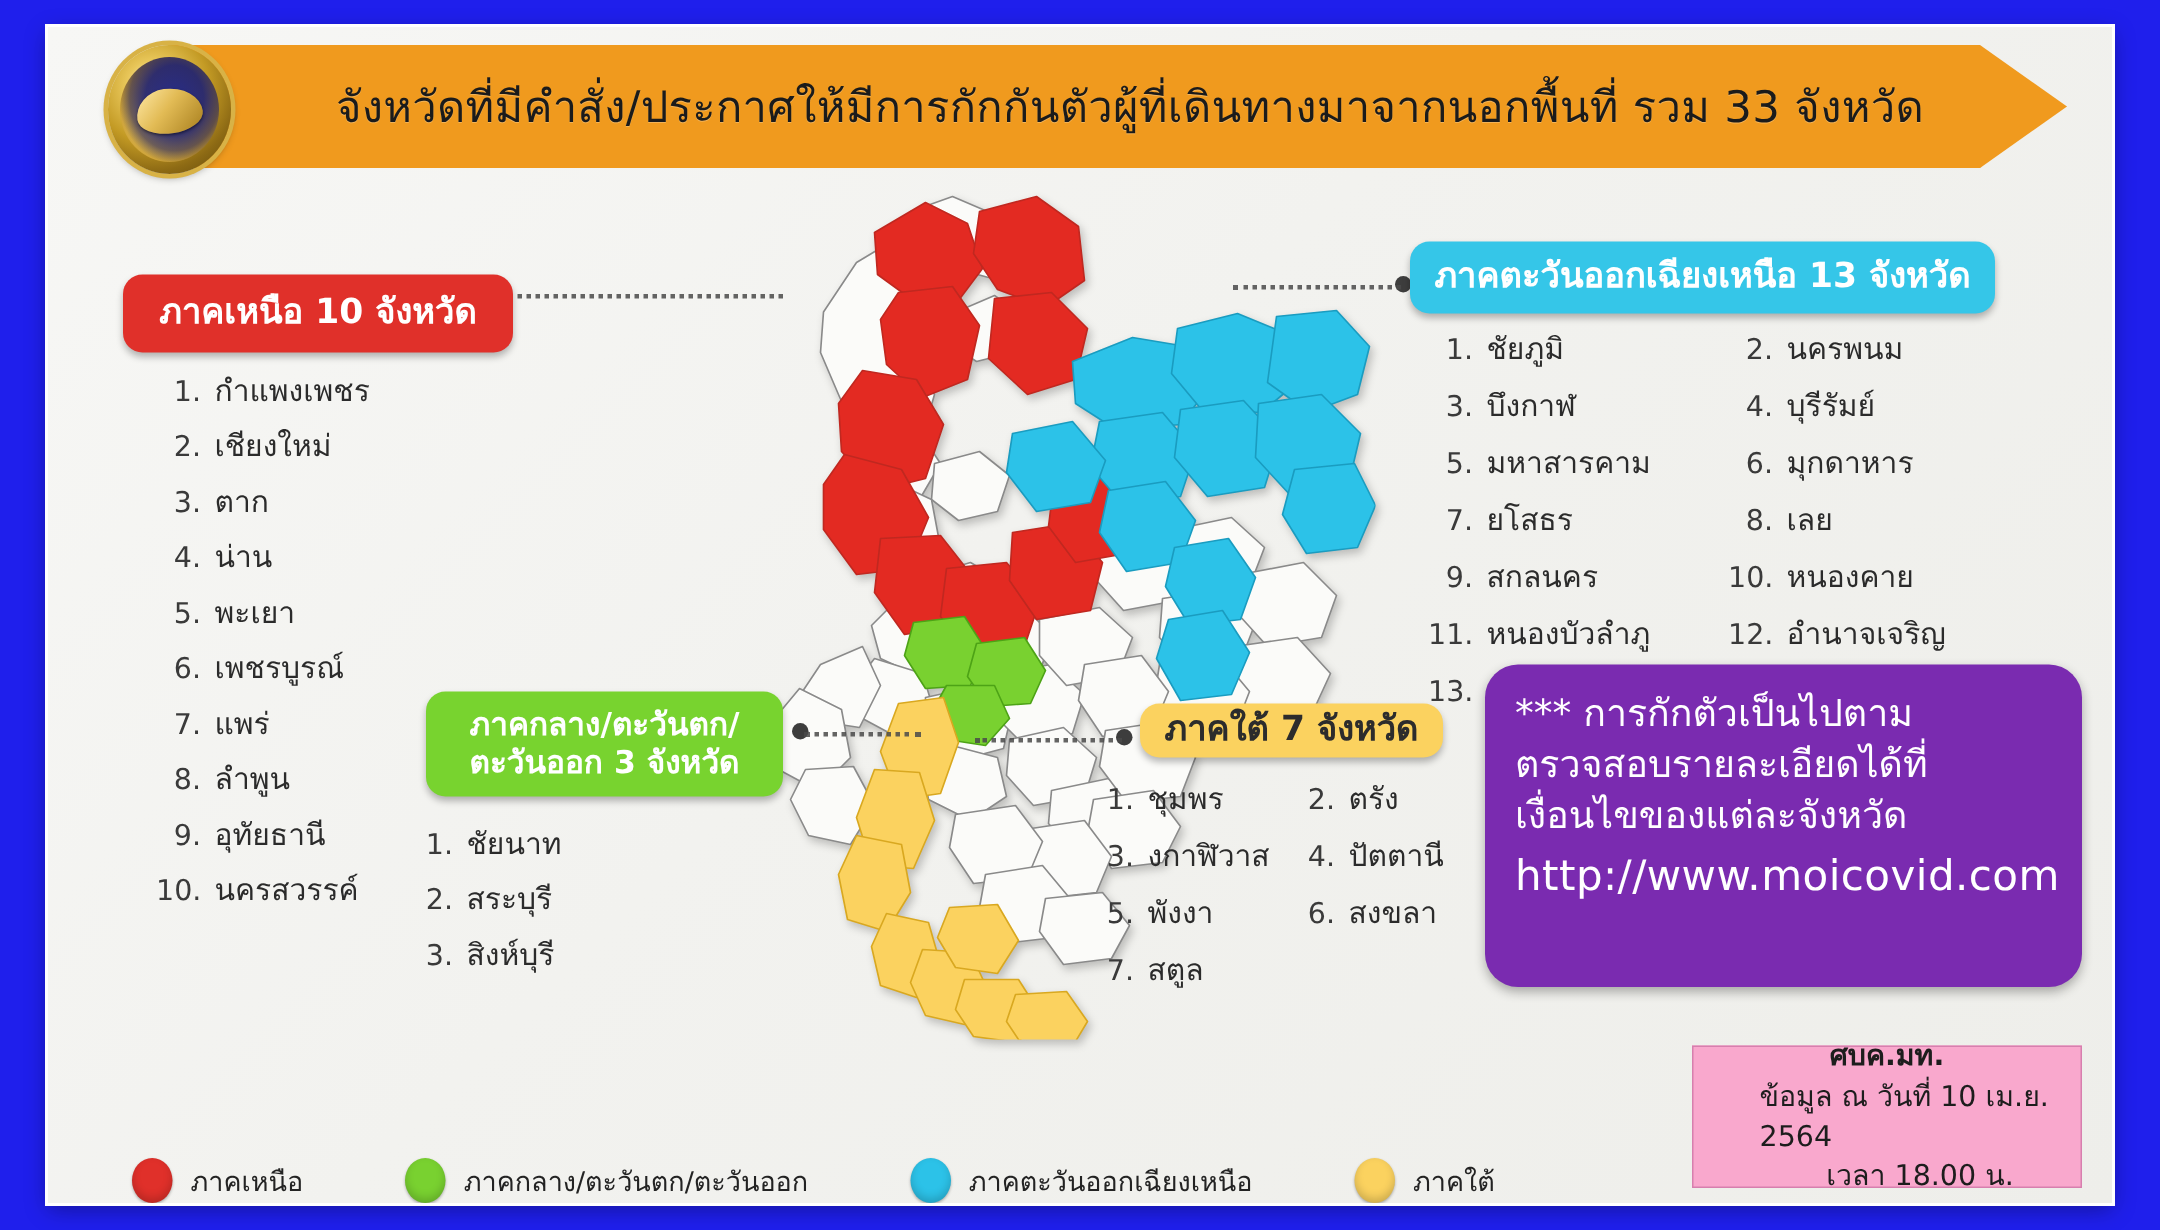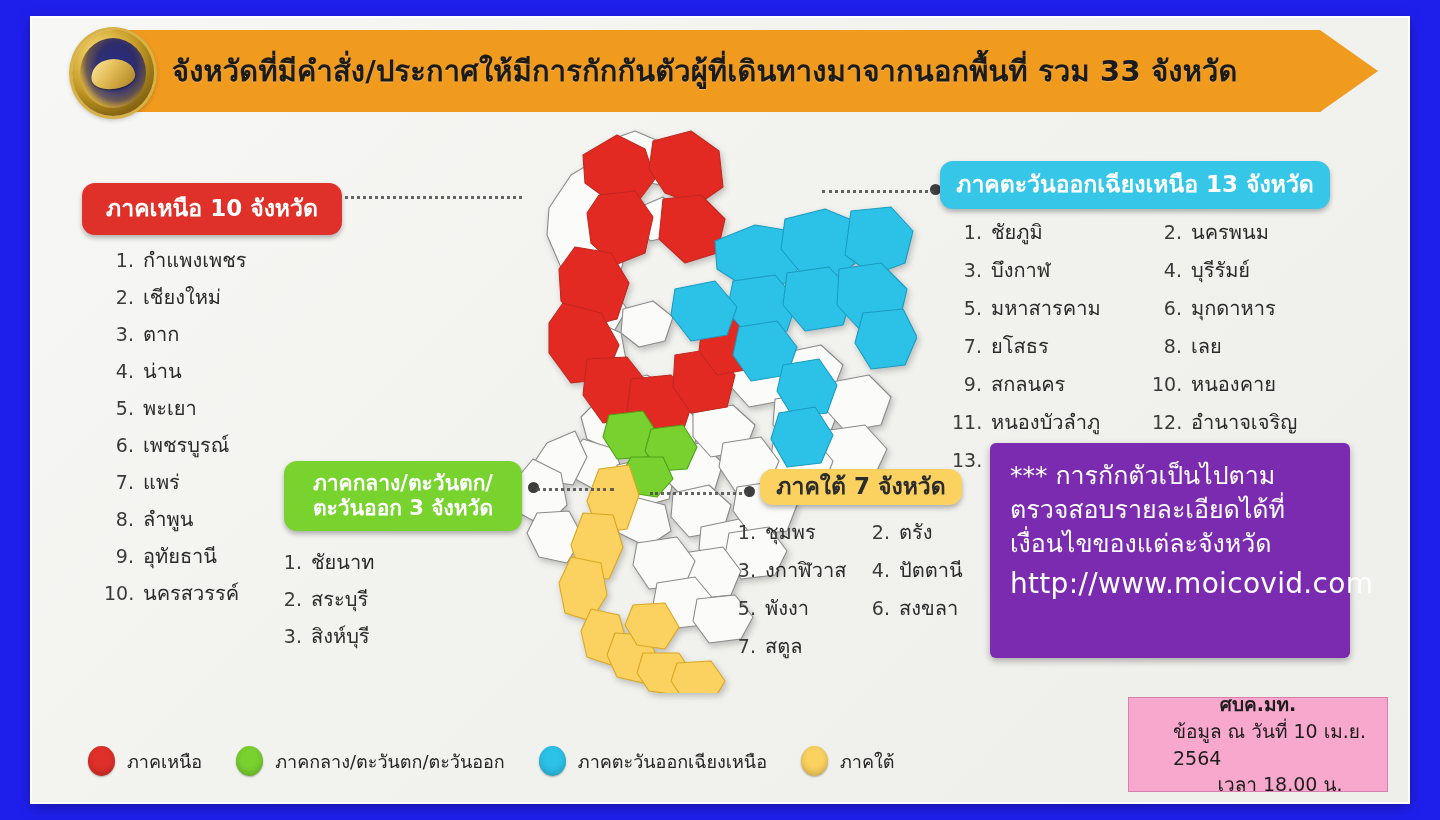--- a/index.html
+++ b/index.html
@@ -20,21 +20,21 @@
   #header{position:absolute;left:0;top:0;width:100%;height:108px;}
   .banner{
     position:absolute;left:80px;top:12px;width:1266px;height:82px;
     background:#f09a1e;
     -webkit-clip-path:polygon(0 0,calc(100% - 58px) 0,100% 50%,calc(100% - 58px) 100%,0 100%);
     clip-path:polygon(0 0,calc(100% - 58px) 0,100% 50%,calc(100% - 58px) 100%,0 100%);
     display:flex;align-items:center;
     box-shadow:0 3px 6px rgba(0,0,0,.20);
   }
   .banner-title{
-    margin-left:60px;color:#1b1b1b;font-size:29px;font-weight:bold;
+    margin-left:112px;color:#1b1b1b;font-size:29px;font-weight:normal;
     letter-spacing:.2px;white-space:nowrap;
     text-shadow:0 1px 0 rgba(255,255,255,.25);
   }
   .emblem{
     position:absolute;left:40px;top:12px;width:82px;height:86px;border-radius:50%;
     background:
       radial-gradient(circle at 36% 32%, #fff6cf 0%, #e8c659 22%, #c39a24 48%, #8d6a14 72%, #5d4409 100%);
     box-shadow:0 0 0 3px #d8b246, 0 2px 6px rgba(0,0,0,.45);
     overflow:hidden;
   }
@@ -85,38 +85,38 @@
 
   #list-central{left:244px;top:528px;width:250px;}
   #list-central .num{width:26px;}
 
   #list-south{left:700px;top:498px;width:268px;display:flex;flex-wrap:wrap;}
   #list-south .row{width:50%;margin-bottom:6px;}
   #list-south .num{width:24px;}
 
   
   #note{
-    position:absolute;left:958px;top:425px;width:360px;height:215px;
-    background:#7a2bb0;border-radius:6px;box-shadow:0 3px 7px rgba(0,0,0,.3);
+    position:absolute;left:958px;top:425px;width:398px;height:215px;
+    background:#7a2bb0;border-radius:22px;box-shadow:0 3px 7px rgba(0,0,0,.3);
     padding:16px 20px;box-sizing:border-box;color:#ffffff;
   }
   #note .nl{font-size:25px;line-height:1.36;white-space:nowrap;}
   #note .url{font-size:28px;margin-top:4px;letter-spacing:.3px;}
 
   
   #source{
     position:absolute;left:1096px;top:679px;width:258px;height:93px;
     background:#f9a8cd;border:1px solid #d77fae;
     display:flex;flex-direction:column;align-items:center;justify-content:center;
     color:#1d1d1d;font-size:19px;line-height:1.42;font-weight:bold;
   }
   #source .s2,#source .s3{font-weight:normal;margin-left:44px;}
 
   
-  #legend{position:absolute;left:56px;top:728px;width:960px;height:56px;display:flex;align-items:flex-start;}
+  #legend{position:absolute;left:56px;top:728px;width:960px;height:56px;display:flex;align-items:flex-end;gap:34px;}
   #legend .item{display:flex;align-items:center;margin-right:34px;}
   #legend .dot{width:27px;height:30px;border-radius:50%;margin-right:12px;box-shadow:inset 0 -3px 6px rgba(0,0,0,.18),0 1px 2px rgba(0,0,0,.3);}
   #legend .lbl{font-size:18px;color:#232323;white-space:nowrap;}
 </style>
 </head>
 <body>
 
 <div id="poster">
 
   <div id="header">

